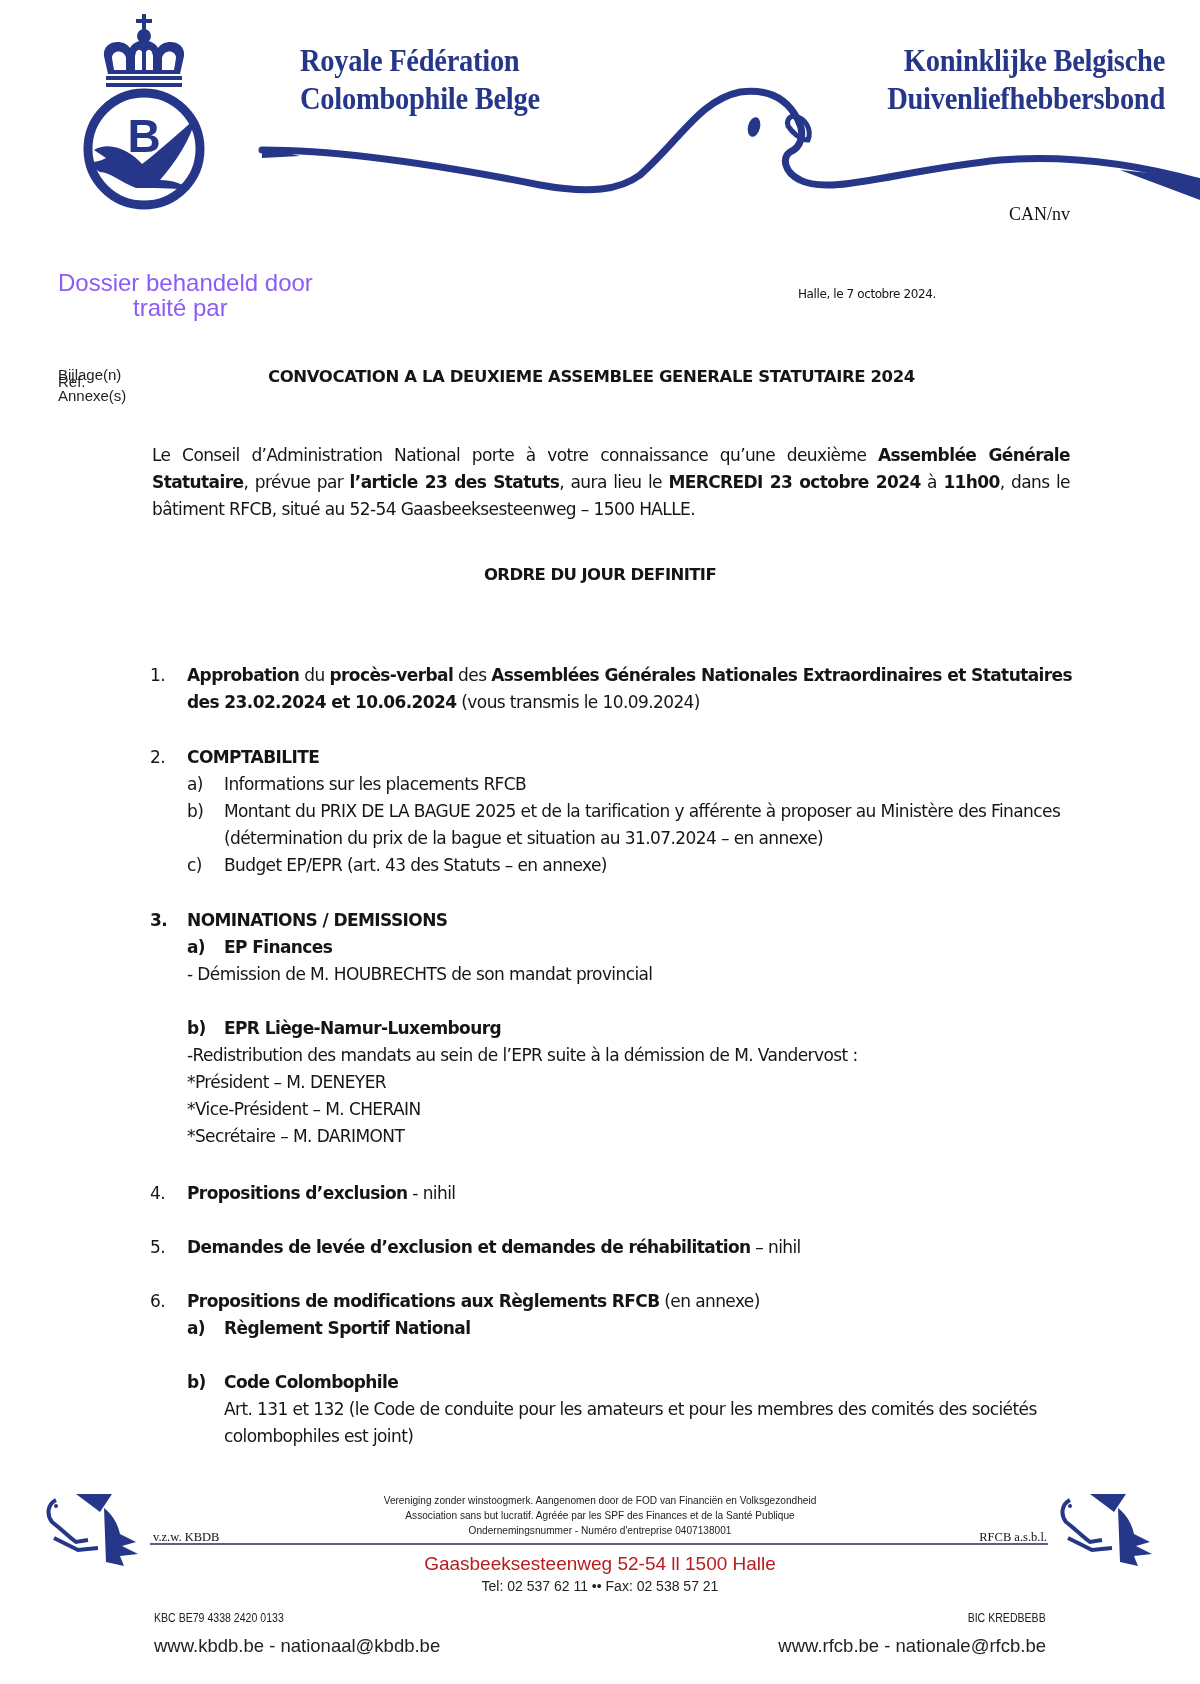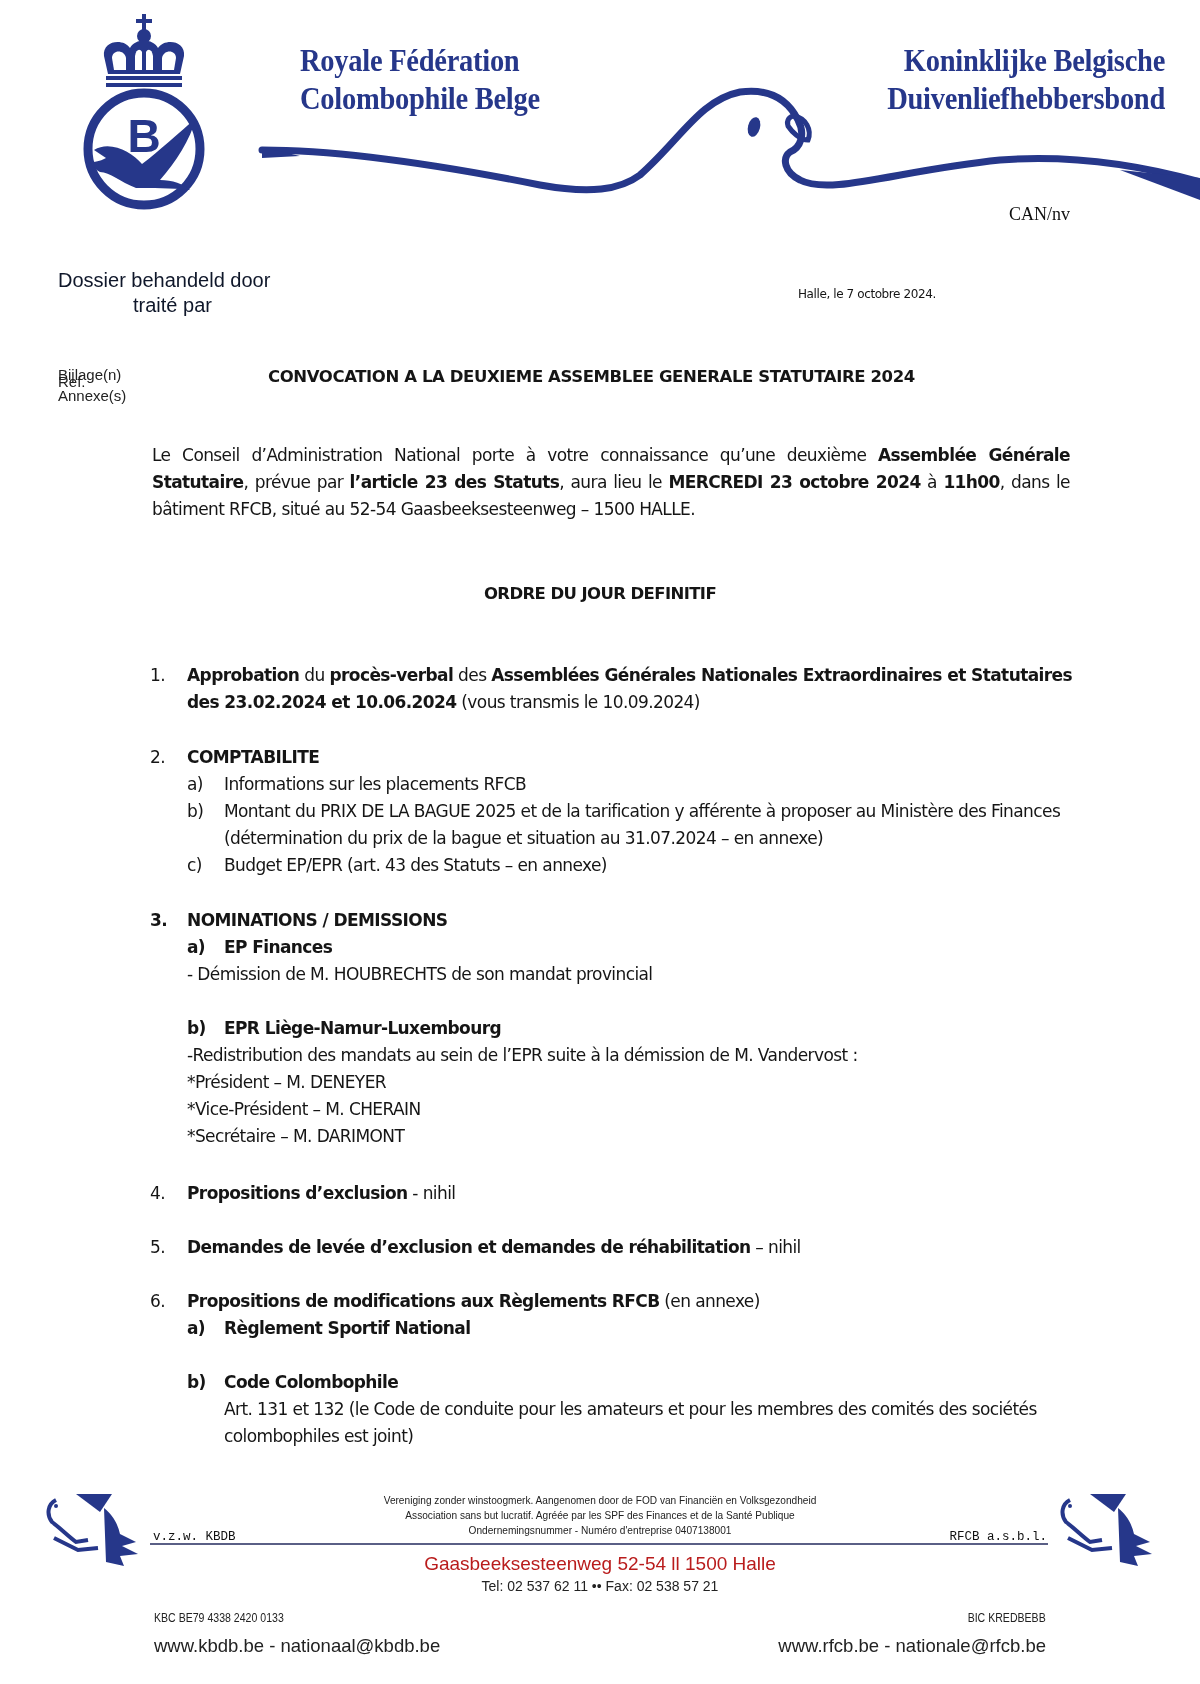--- a/index.html
+++ b/index.html
@@ -3,31 +3,31 @@
 <meta charset="utf-8">
 <style>
   html, body { margin: 0; padding: 0; background: #ffffff; }
   body { width: 1200px; height: 1684px; position: relative; overflow: hidden;
          font-family: "Liberation Sans", sans-serif; color: #1a1a1a; }
   .abs { position: absolute; }
   .org-title { font-family: "Liberation Serif", serif; font-weight: bold; font-size: 31px;
                line-height: 38px; color: #26378a; letter-spacing: -0.3px; transform: scaleX(0.92); }
   .org-fr { left: 300px; top: 42px; transform-origin: left top; }
   .org-nl { right: 35px; top: 42px; text-align: right; transform-origin: right top; }
-  .ref { font-size: 13px; color: #111; font-family: Liberation Mono, monospace; }
+  .ref { font-size: 13px; color: #111; font-family: Liberation Serif, serif; }
   .can { right: 130px; top: 204px; font-family: "Liberation Serif", serif; font-size: 18px; color: #111; }
-  .meta-left { left: 58px; font-size: 20px; color: #0f172a; }
+  .meta-left { left: 58px; font-size: 24px; color: #8b5cf6; }
   .meta-small { left: 58px; font-size: 15px; color: #222; line-height: 21px; }
   .body-text { font-family: "DejaVu Sans", sans-serif; font-size: 17px; line-height: 27px; color: #151515;
                letter-spacing: -0.6px; }
   .b { font-weight: bold; }
   .title-main { left: 268px; top: 363px; font-size: 16.5px; font-weight: bold; letter-spacing: -0.4px; }
   .date { left: 798px; top: 281px; font-size: 12px; letter-spacing: -0.4px; text-align: center; }
   .intro { left: 152px; top: 442px; width: 918px; text-align: justify; }
-  .ordre { left: 0; width: 1200px; top: 580px; text-align: center; font-weight: bold; font-size: 16.5px; }
+  .ordre { left: 0; width: 1200px; top: 561px; text-align: center; font-weight: bold; font-size: 16.5px; }
   .item { position: absolute; left: 150px; width: 922px; }
   .num { position: absolute; left: 0; top: 0; width: 34px; }
   .content { margin-left: 37px; }
   .sub { display: flex; }
   .sub .lbl { width: 37px; flex: none; }
   .justify { text-align: justify; }
   .footer-line { position: absolute; left: 150px; width: 898px; height: 2px; background: #5a5f86; top: 1543px; }
   .ft-small { font-family: "Liberation Sans", sans-serif; font-size: 11.5px; color: #222; transform: scaleX(0.88); }
   .ft-center { left: 300px; width: 600px; text-align: center; line-height: 15px; transform-origin: center top; }
   .addr { left: 300px; width: 600px; text-align: center; top: 1553px; font-size: 19px; color: #b91c1c; }

